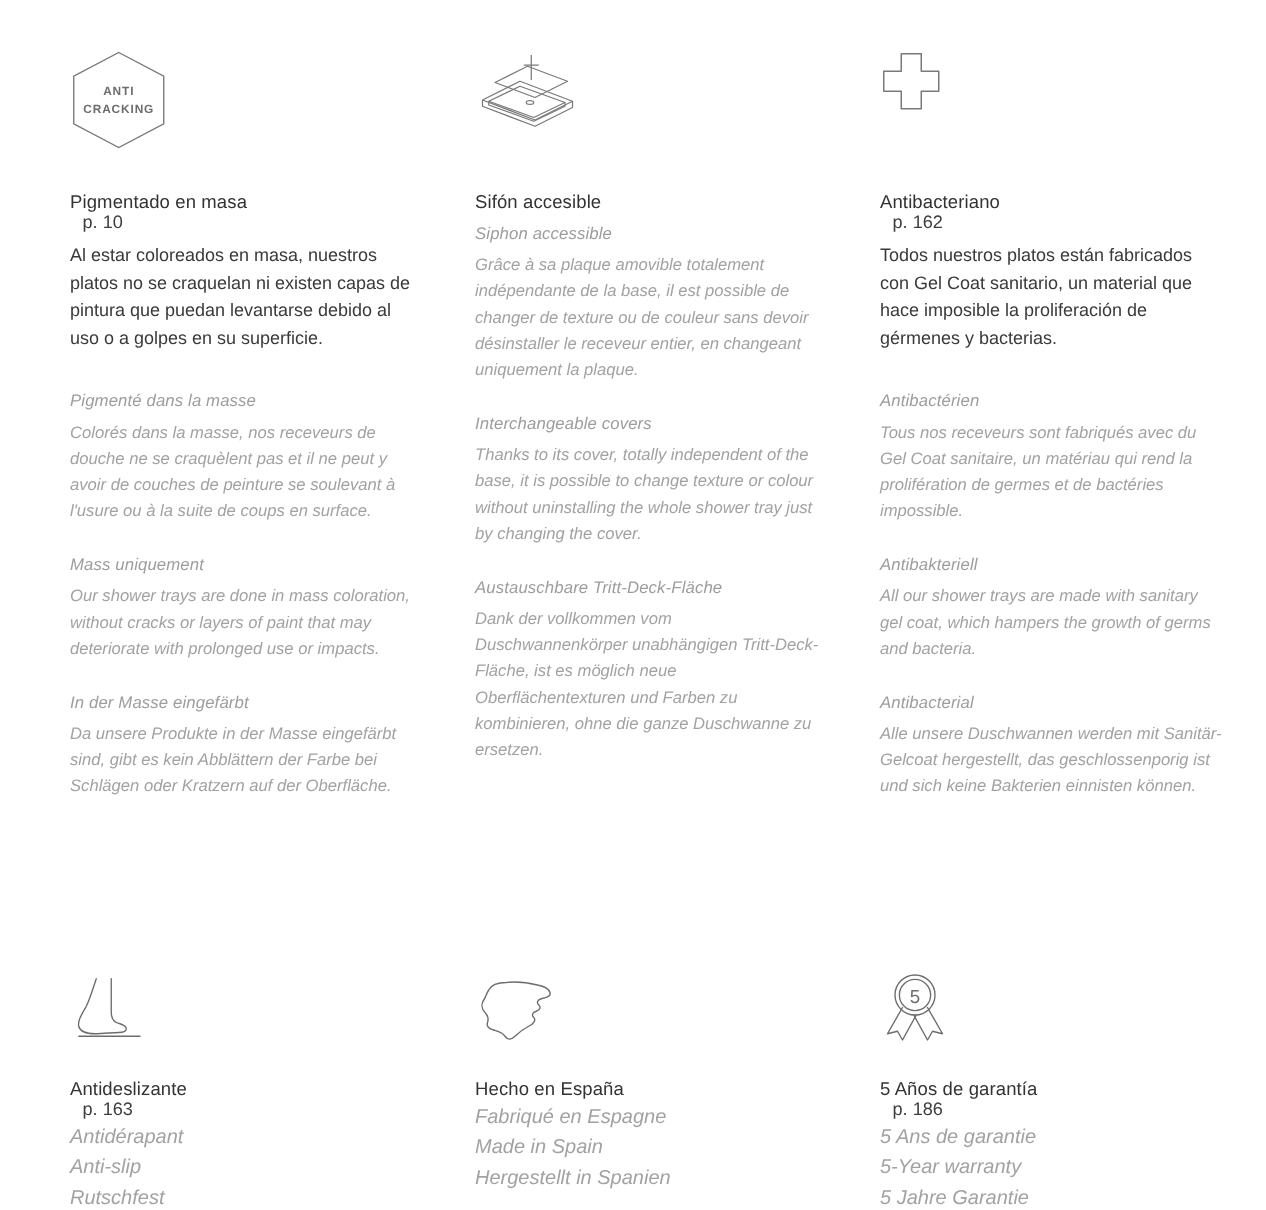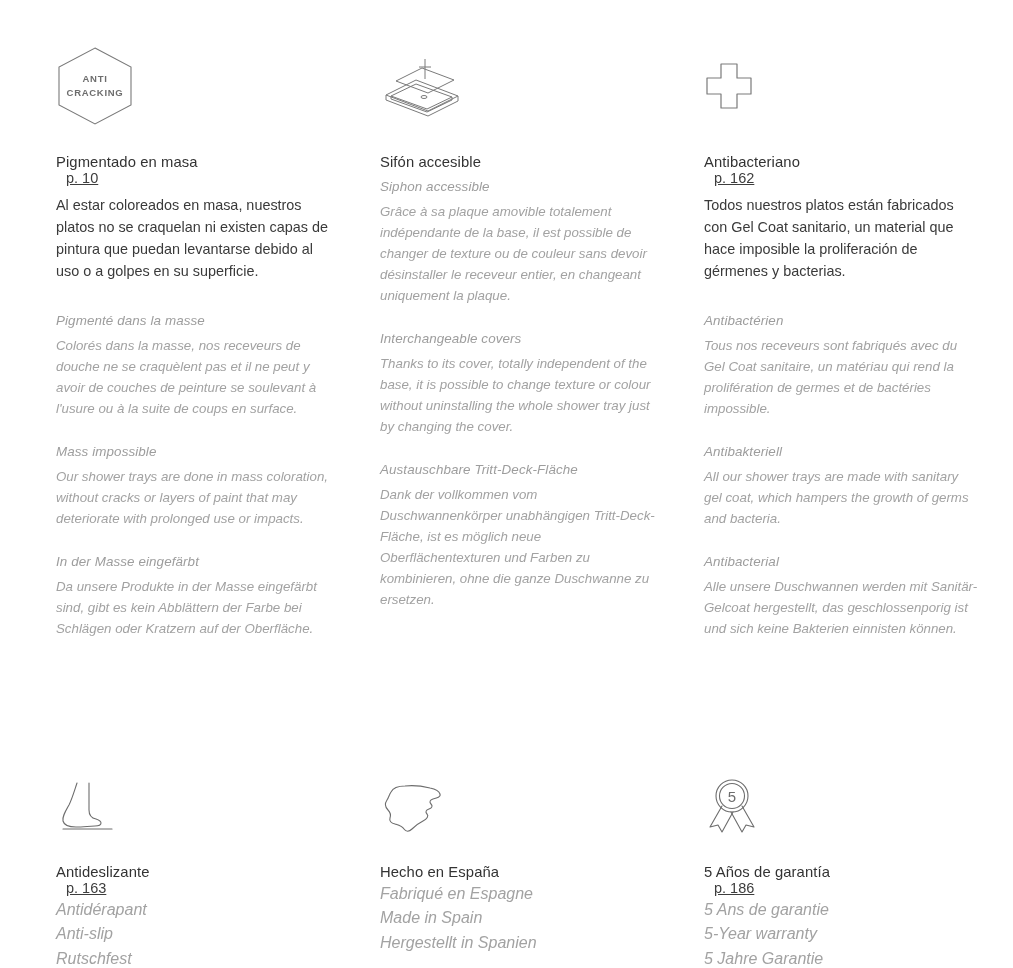--- a/index.html
+++ b/index.html
@@ -35,21 +35,21 @@
   }
   .feature {
     width: 280px;
   }
   .feature.col3 { width: 275px; }
 
   
   .icon-box {
     height: 92px;
     display: flex;
-    align-items: center;
+    align-items: flex-start;
     margin-bottom: 22px;
   }
   .icon-box.bottom-icons {
     height: 66px;
     align-items: flex-end;
     margin-bottom: 26px;
   }
   .icon-svg { display: block; }
 
   .hex-label {
@@ -73,21 +73,20 @@
     font-size: 14.8px;
     color: #333333;
     letter-spacing: 0.1px;
     white-space: nowrap;
   }
   .page-ref {
     font-size: 14.5px;
     color: #3d3d3d;
     white-space: nowrap;
     padding-left: 10px;
-    text-decoration: underline;
   }
   .page-ref:empty { display: none; }
 
   
   .feat-body {
     font-size: 14.4px;
     line-height: 1.52;
     color: #3a3a3a;
     margin: 0 0 30px 0;
     max-width: 278px;
@@ -141,21 +140,21 @@
         <span class="page-ref">p. 10</span>
       </div>
 
       <p class="feat-body">Al estar coloreados en masa, nuestros platos no se craquelan ni existen capas de pintura que puedan levantarse debido al uso o a golpes en su superficie.</p>
 
       <div class="alt-block">
         <div class="alt-title">Pigmenté dans la masse</div>
         <p class="alt-body">Colorés dans la masse, nos receveurs de douche ne se craquèlent pas et il ne peut y avoir de couches de peinture se soulevant à l'usure ou à la suite de coups en surface.</p>
       </div>
       <div class="alt-block">
-        <div class="alt-title">Mass impossible</div>
+        <div class="alt-title">Mass uniquement</div>
         <p class="alt-body">Our shower trays are done in mass coloration, without cracks or layers of paint that may deteriorate with prolonged use or impacts.</p>
       </div>
       <div class="alt-block">
         <div class="alt-title">In der Masse eingefärbt</div>
         <p class="alt-body">Da unsere Produkte in der Masse eingefärbt sind, gibt es kein Abblättern der Farbe bei Schlägen oder Kratzern auf der Oberfläche.</p>
       </div>
     </div>
 
     <div class="feature">
       <div class="icon-box">

